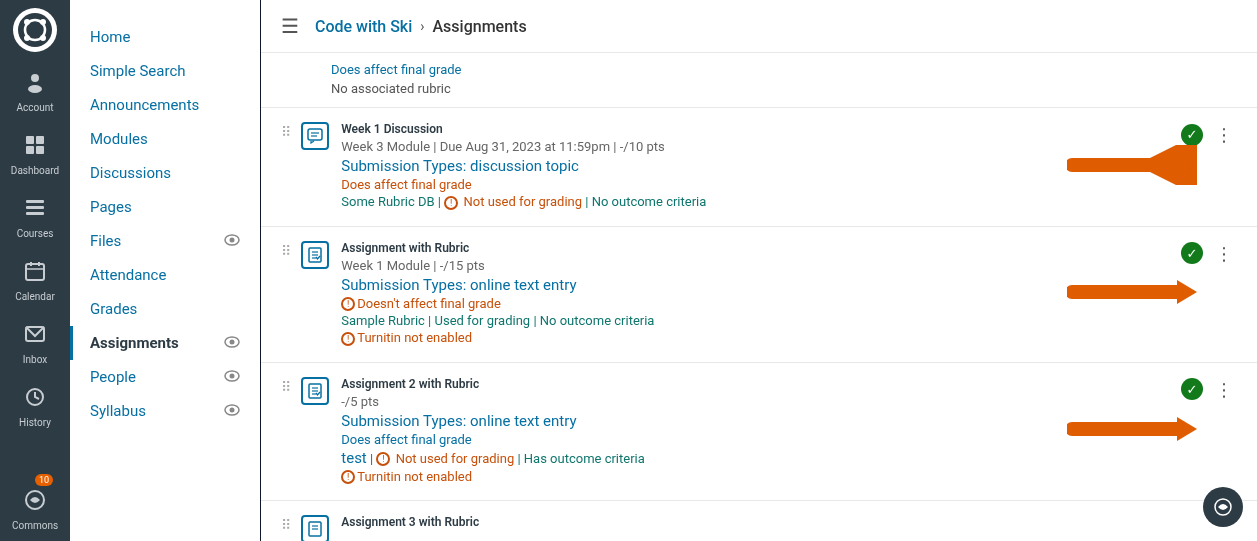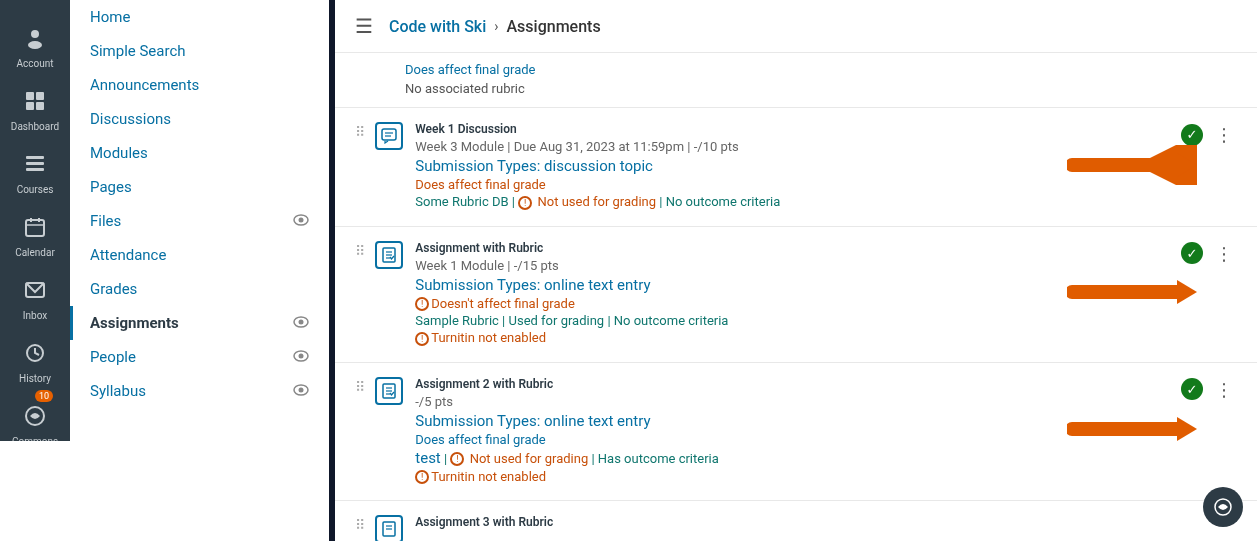--- a/index.html
+++ b/index.html
@@ -7,21 +7,21 @@
 
     
     .icon-nav {
       width: 70px;
       background: #2d3b45;
       display: flex;
       flex-direction: column;
       align-items: center;
       padding-top: 8px;
       flex-shrink: 0;
-      height: 441px;
+      height: 541px;
       overflow: hidden;
     }
     .icon-nav .nav-icon-item {
       display: flex;
       flex-direction: column;
       align-items: center;
       color: #c7cdd1;
       font-size: 10px;
       padding: 10px 4px;
       cursor: pointer;
@@ -48,24 +48,24 @@
       border-radius: 10px;
       font-size: 9px;
       padding: 1px 4px;
       position: absolute;
       top: -4px; right: 17px;
     }
     .nav-icon-item { position: relative; }
 
     
     .side-menu {
-      width: 265px;
+      width: 191px;
       background: #fff;
-      border-right: 6px solid #0f172a;
-      padding: 0 0;
+      border-right: 1px solid #0f172a;
+      padding: 20px 0;
       flex-shrink: 0;
       height: 541px;
       overflow-y: auto;
     }
     .side-menu a {
       display: flex;
       align-items: center;
       justify-content: space-between;
       padding: 8px 20px;
       color: #0770a3;
@@ -332,24 +332,24 @@
   <a href="#">
     <span>Home</span>
   </a>
   <a href="#">
     <span>Simple Search</span>
   </a>
   <a href="#">
     <span>Announcements</span>
   </a>
   <a href="#">
+    <span>Modules</span>
+  </a>
+  <a href="#">
     <span>Discussions</span>
-  </a>
-  <a href="#">
-    <span>Modules</span>
   </a>
   <a href="#">
     <span>Pages</span>
   </a>
   <a href="#">
     <span>Files</span>
     <span class="eye-icon">
       <svg width="16" height="12" viewBox="0 0 16 12" fill="none">
           <ellipse cx="8" cy="6" rx="7" ry="5" stroke="#888" stroke-width="1.5"></ellipse>
           <circle cx="8" cy="6" r="2.5" fill="#888"></circle>

